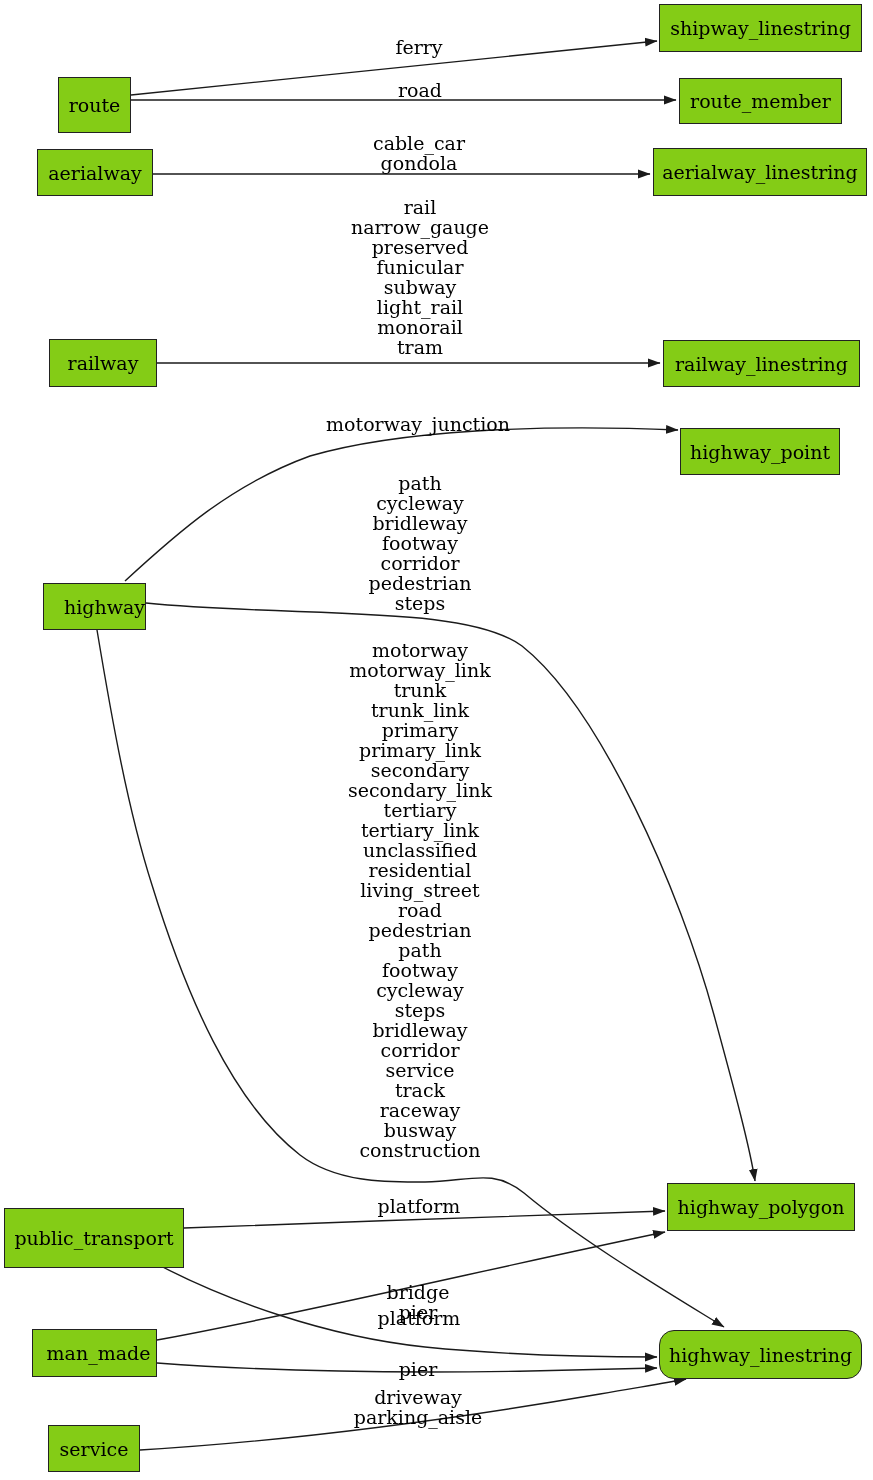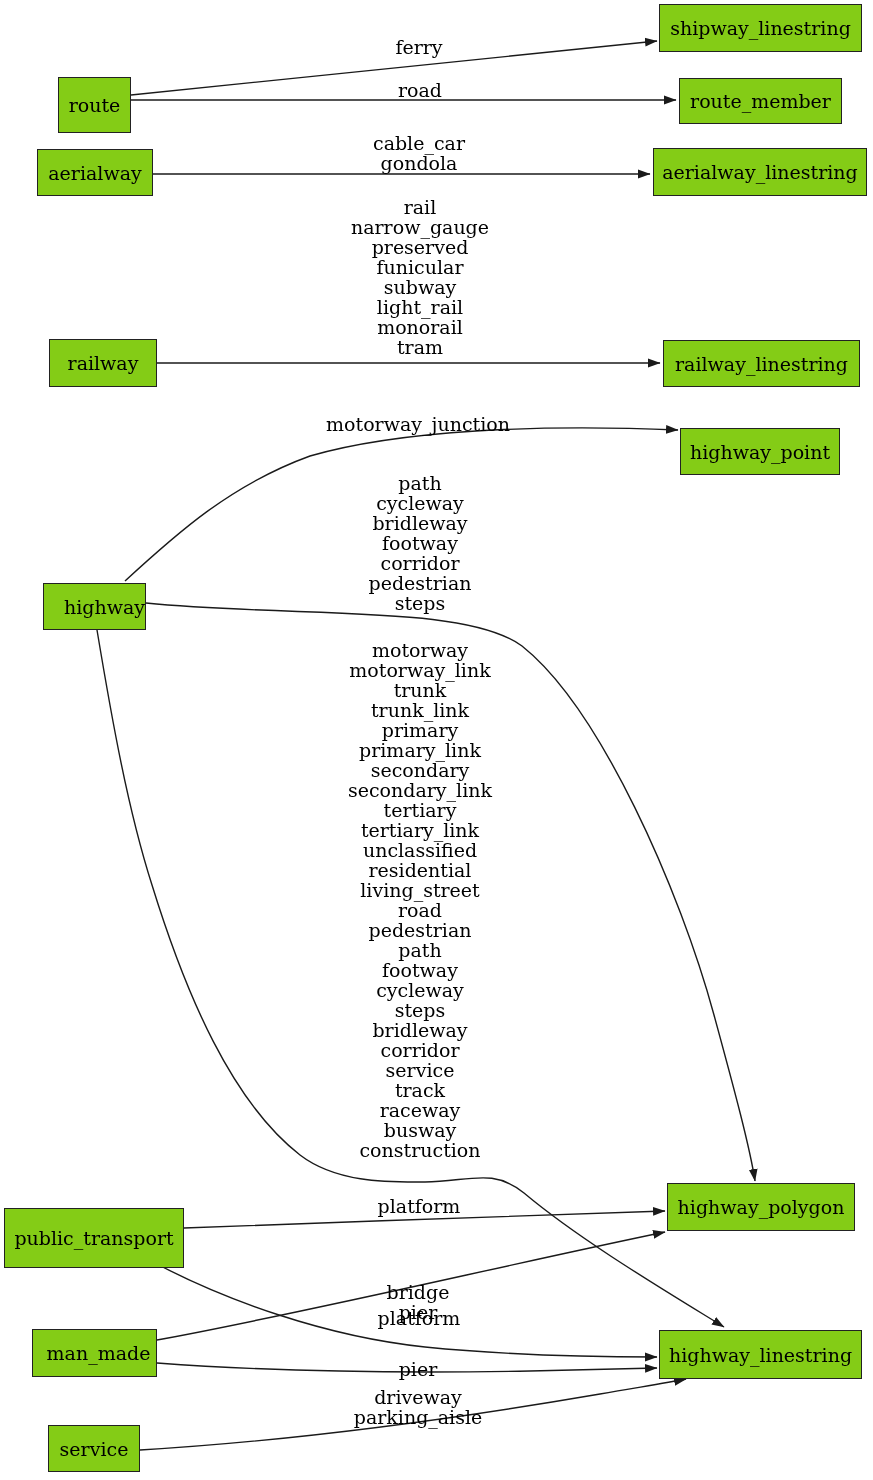--- a/index.html
+++ b/index.html
@@ -101,21 +101,21 @@
     </div>
 
   <div class="node" style="left:48px;top:1425px;width:92px;height:47px;">
       <span>service</span>
     </div>
 
   <div class="node" style="left:667px;top:1183px;width:188px;height:48px;">
       <span>highway_polygon</span>
     </div>
 
-  <div class="node" style="left:659px;top:1330px;width:203px;height:49px;">
+  <div class="node" style="left:659px;top:1330px;width:203px;height:49px;border-radius:15px;">
       <span>highway_linestring</span>
     </div>
 
   <div class="elabel" style="left:419px;top:47px;">ferry</div>
 
   <div class="elabel" style="left:420px;top:90px;">road</div>
 
   <div class="elabel" style="left:419px;top:153px;">cable_car
 gondola</div>
 

